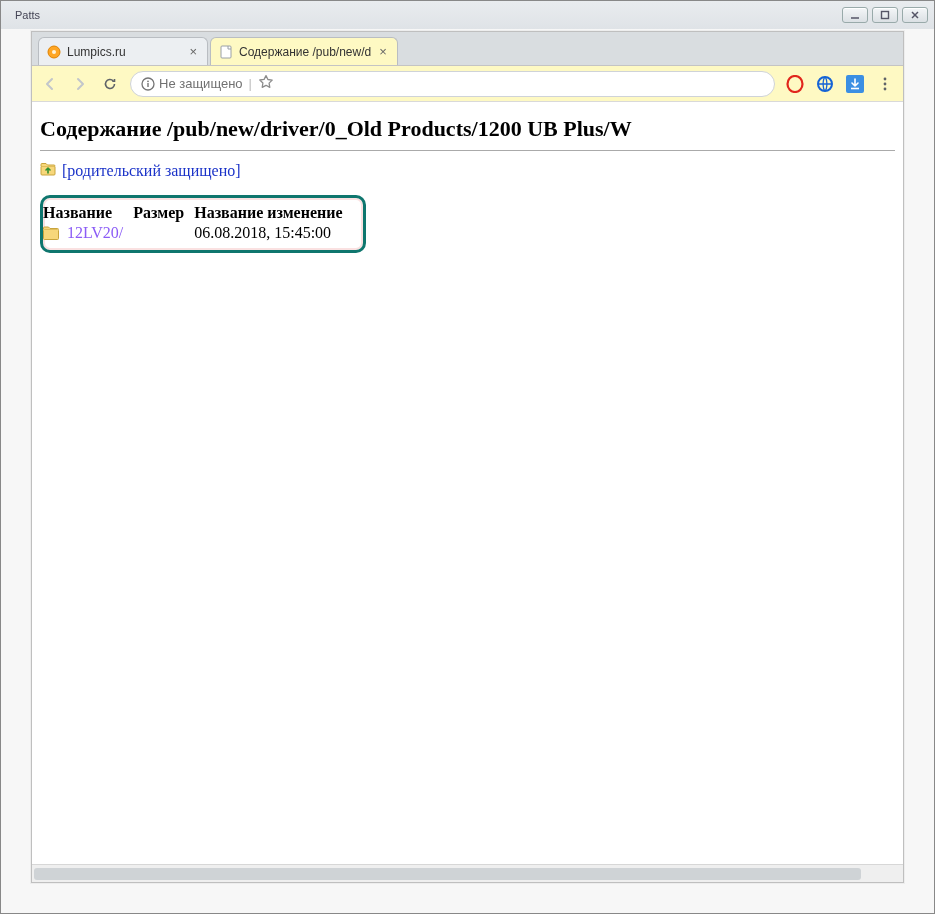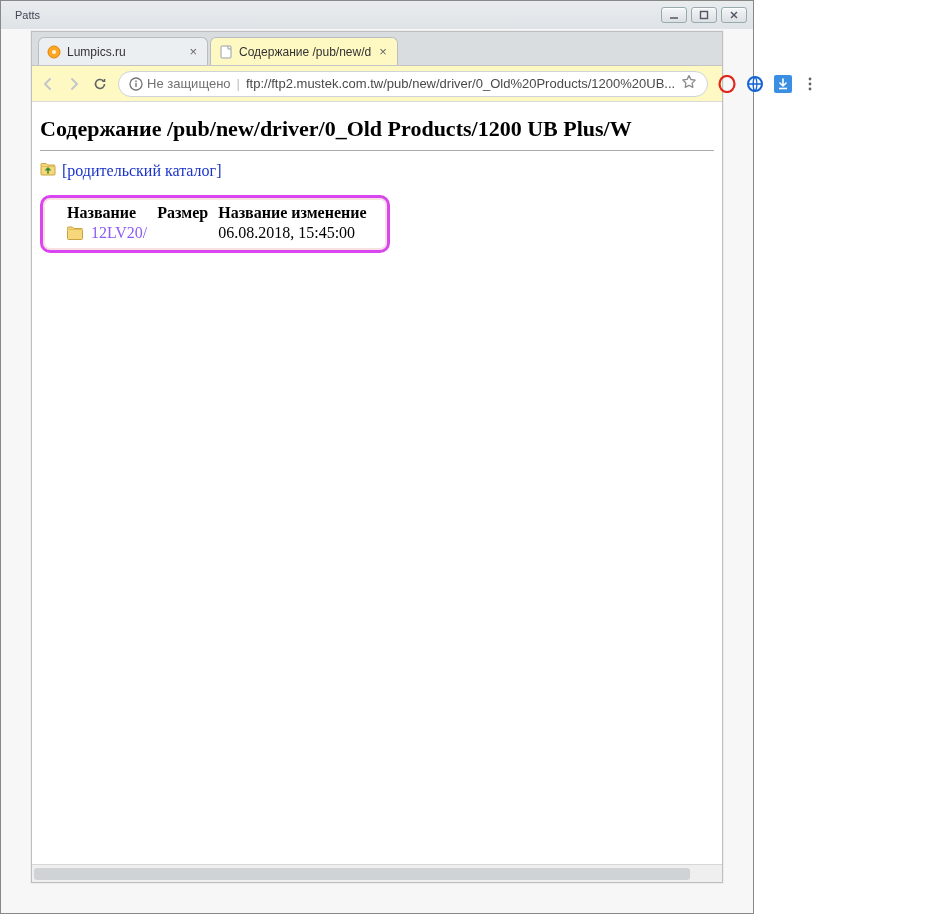--- a/index.html
+++ b/index.html
@@ -7,21 +7,21 @@
     margin: 0;
     font-family: Arial, sans-serif;
     background: #fff;
     width: 935px;
     height: 914px;
     overflow: hidden;
     position: relative;
   }
   
   .window {
-    width: 754px;
+    width: 935px;
     height: 914px;
     border: 1px solid #888;
     background: linear-gradient(#e9ecef, #dfe3e7 28px, #f7f7f7 28px);
     position: relative;
   }
   .titlebar {
     height: 28px;
     display: flex;
     justify-content: flex-end;
     align-items: center;
@@ -169,23 +169,23 @@
     gap: 6px;
     font-family: "Times New Roman", serif;
     font-size: 16px;
     color: #1a32c8;
     margin-bottom: 14px;
   }
   .parent-row a { color: #1a32c8; text-decoration: none; }
 
   .listing-wrap {
     display: inline-block;
-    border: 3px solid #d946ef;
+    border: 3px solid #0f766e;
     border-radius: 10px;
-    padding: 6px 10px 8px 24px;
+    padding: 6px 10px 8px 0;
     box-shadow: 0 0 0 2px rgba(224,52,52,0.15) inset;
   }
   table.listing {
     font-family: "Times New Roman", serif;
     font-size: 16px;
     border-collapse: collapse;
   }
   table.listing th {
     text-align: left;
     font-weight: bold;
@@ -290,21 +290,20 @@
       <div class="omnibox">
         <span class="secure">
           <svg width="14" height="14" viewBox="0 0 14 14">
               <circle cx="7" cy="7" r="6" fill="none" stroke="#757575" stroke-width="1.3"></circle>
               <circle cx="7" cy="4.3" r="0.9" fill="#757575"></circle>
               <rect x="6.3" y="6" width="1.4" height="4" fill="#757575"></rect>
             </svg>
           <span>Не защищено</span>
         </span>
         <span style="color:#bdbdbd">|</span>
-        <span class="url">ftp://ftp2.mustek.com.tw/pub/new/driver/0_Old%20Products/1200%20UB...</span>
         <span class="star">
           <svg width="16" height="16" viewBox="0 0 16 16">
               <path d="M8 1.6l1.9 3.9 4.3.6-3.1 3 .7 4.3L8 11.3l-3.8 2 .7-4.3-3.1-3 4.3-.6z" fill="none" stroke="#8c8c8c" stroke-width="1.3" stroke-linejoin="round"></path>
             </svg>
         </span>
       </div>
 
       <div class="tool-icon">
         <svg width="18" height="18" viewBox="0 0 18 18">
             <ellipse cx="9" cy="9" rx="7.5" ry="8" fill="none" stroke="#e1261c" stroke-width="2.2"></ellipse>
@@ -338,21 +337,21 @@
       <hr class="sep">
 
       <div class="parent-row">
         <span>
           <svg width="16" height="16" viewBox="0 0 16 16">
               <rect x="1" y="5" width="14" height="9" rx="1" fill="#f7d77b" stroke="#c9a43c"></rect>
               <path d="M1 5 L1 3.5 Q1 2.5 2 2.5 L6 2.5 L7.5 4 L14 4 Q15 4 15 5" fill="#f7d77b" stroke="#c9a43c"></path>
               <path d="M8 12 V7 M6 9 L8 7 L10 9" fill="none" stroke="#2f8f2f" stroke-width="1.6" stroke-linecap="round" stroke-linejoin="round"></path>
             </svg>
         </span>
-        <a href="#">[родительский каталог]</a>
+        <a href="#">[родительский защищено]</a>
       </div>
 
       <div class="listing-wrap">
         <table class="listing">
           <thead>
             <tr>
               <th>Название</th>
               <th>Размер</th>
               <th>Название изменение</th>
             </tr>

